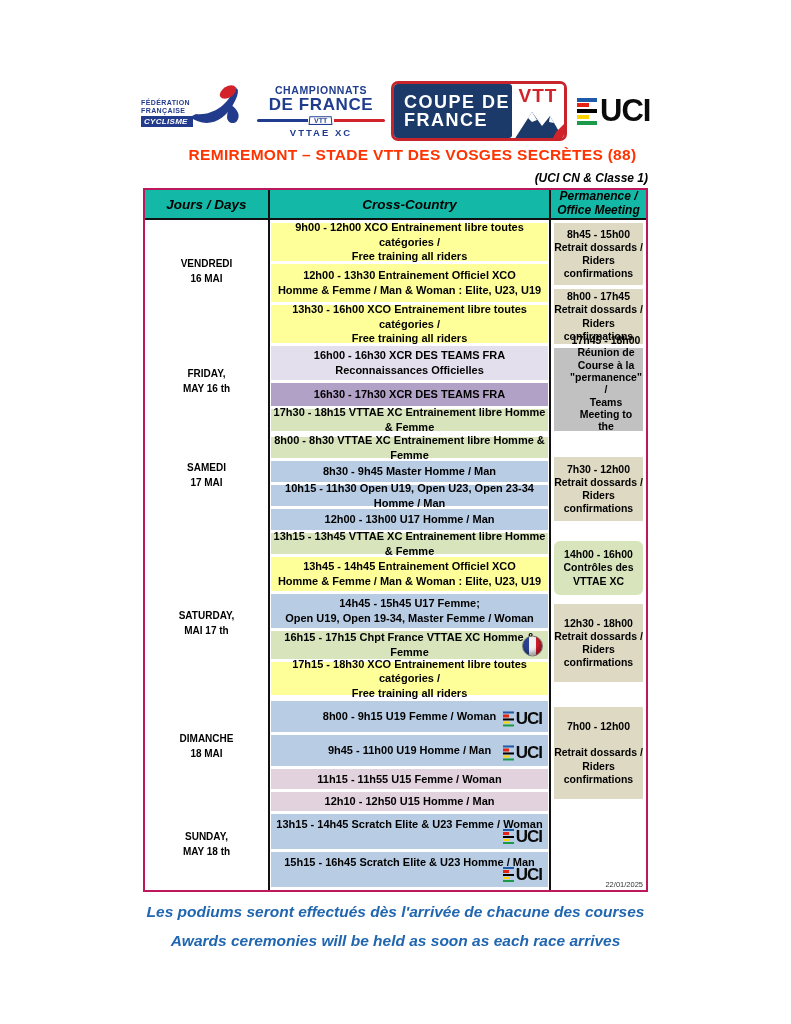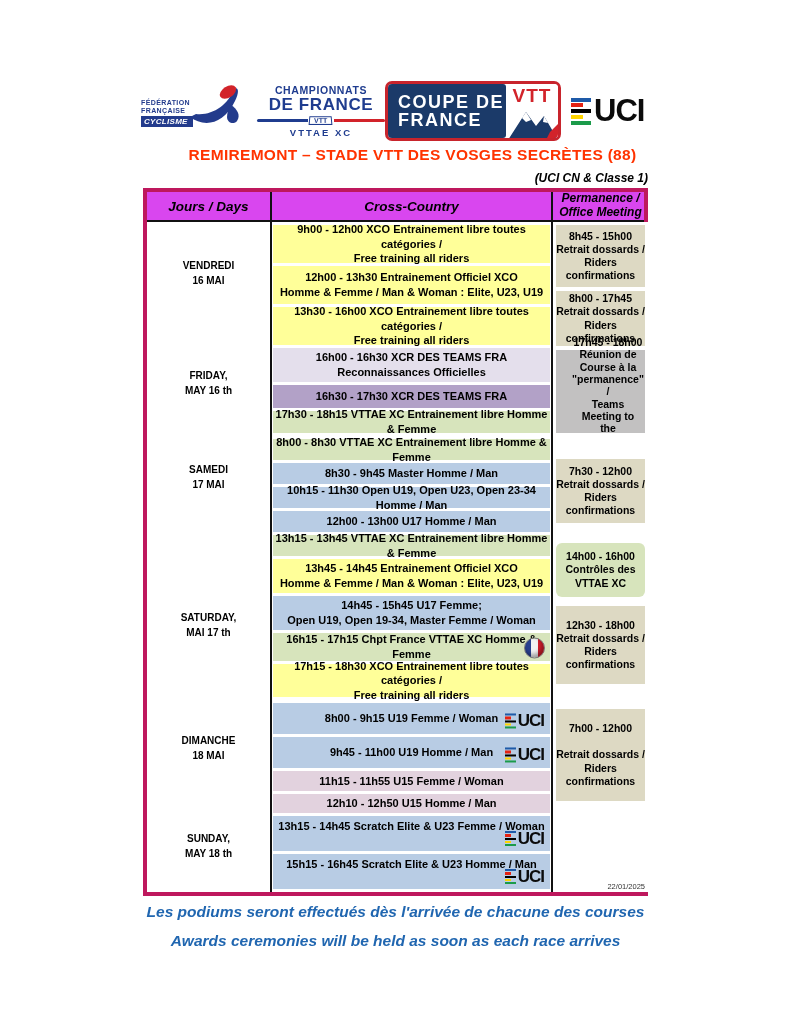--- a/index.html
+++ b/index.html
@@ -25,21 +25,21 @@
   .champ-l1 { font-size:10.5px; font-weight:800; letter-spacing:0.6px; }
   .champ-l2 { font-size:17px; font-weight:800; letter-spacing:0.6px; margin-top:-1px; }
   .champ-div { display:flex; align-items:center; justify-content:center; margin-top:1px; }
   .dl { height:3px; flex:1; }
   .dl.blue { background:#1f3c8f; border-radius:2px 0 0 2px; }
   .dl.red  { background:#d2232a; border-radius:0 2px 2px 0; }
   .champ-vtt { font-size:7px; font-weight:800; border:1px solid #1f3c8f; padding:0 4px;
                transform:perspective(40px) rotateX(18deg); background:#fff; margin:0 1px; }
   .champ-l3 { font-size:9.5px; font-weight:800; letter-spacing:2px; margin-top:2px; }
 
-  .coupe { width:176px; height:60px; margin-left:0; border:3px solid #c8242c; border-radius:7px;
+  .coupe { width:176px; height:60px; margin-left:6px; border:3px solid #c8242c; border-radius:7px;
            background:#fff; display:flex; overflow:hidden; }
   .coupe-left { background:#1b3a69; color:#fff; flex:1; display:flex; flex-direction:column;
                 justify-content:center; padding-left:10px; border-radius:0 3px 3px 0; }
   .coupe-l1,.coupe-l2 { font-size:18px; font-weight:900; letter-spacing:1.5px; line-height:1.0;
                         font-family:"Liberation Sans",sans-serif; }
   .coupe-right { width:52px; position:relative; background:#fff; }
   .coupe-vtt { position:absolute; top:1px; left:0; right:0; text-align:center;
                color:#d2232a; font-size:19px; font-weight:900; letter-spacing:1px; }
   .coupe-mtn { position:absolute; bottom:-2px; left:0; }
 
@@ -66,21 +66,21 @@
   .uci-mid .uci-word { font-size:17px; margin-left:2px; }
 
   
   .doc-title { position:absolute; top:146px; left:160px; width:505px; text-align:center;
                color:#ff3300; font-size:15.5px; font-weight:900; letter-spacing:0.3px; }
   .doc-sub   { position:absolute; top:171px; left:143px; width:505px; text-align:right;
                font-size:12px; font-weight:700; font-style:italic; }
 
   
   .sched { position:absolute; top:188px; left:143px; width:505px;
-           border:4px solid #be185d; background:#d946ef; }
+           border:2px solid #be185d; background:#14b8a6; }
   .trow { display:grid; grid-template-columns:125px 281px 95px; border-bottom:2px solid #111; }
   .trow:last-child { border-bottom:none; }
   .cb { border-right:2px solid #111; }
 
   .hcell { display:flex; align-items:center; justify-content:center; text-align:center;
            font-weight:700; font-style:italic; }
   .h-days { font-size:13.5px; }
   .h-cc { font-size:13.5px; }
   .h-pm { font-size:12px; line-height:1.15; white-space:pre-line; }
 

